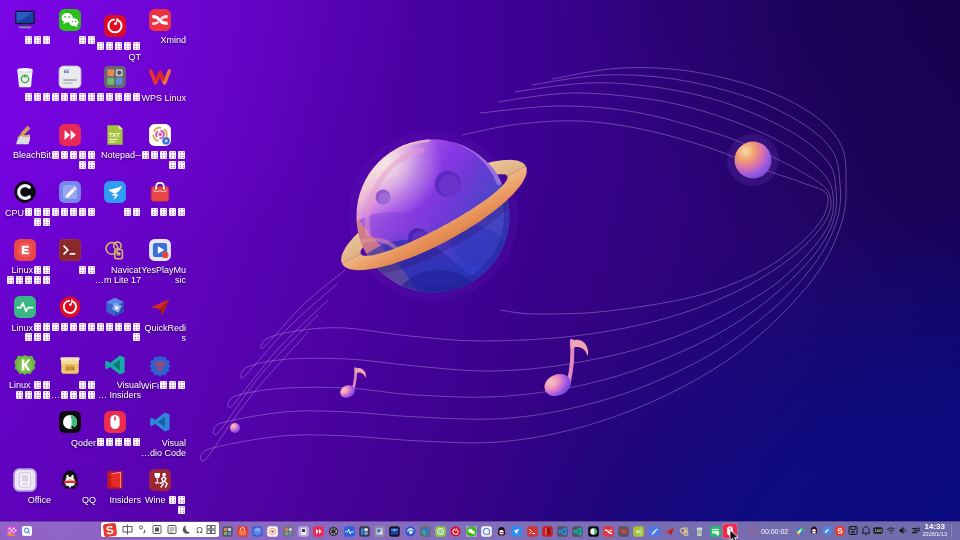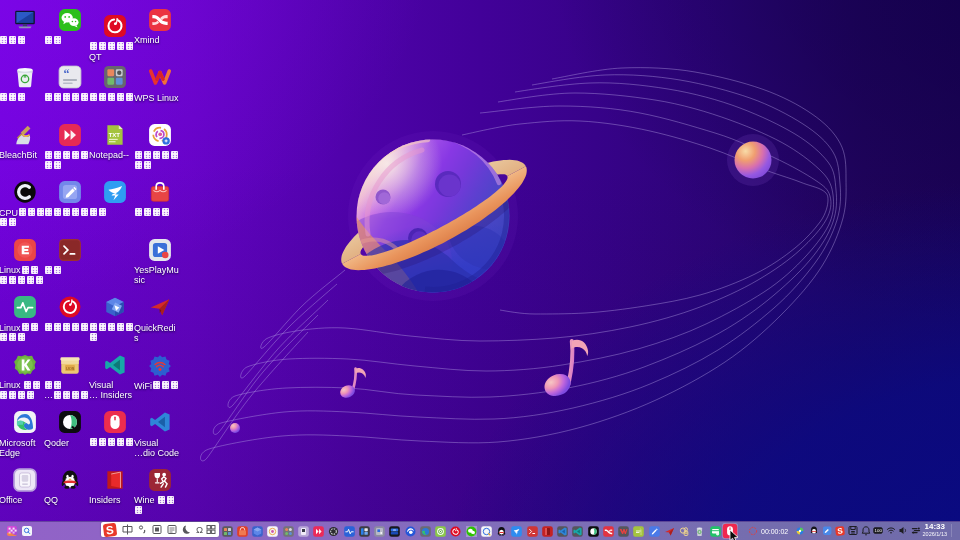--- a/index.html
+++ b/index.html
@@ -3,21 +3,21 @@
 html,body{margin:0;padding:0}
 #sc{position:relative;width:960px;height:540px;overflow:hidden;font-family:"Liberation Sans",sans-serif;
 background:
 radial-gradient(1150px 820px at 108% 112%, rgba(7,11,135,.97) 0%, rgba(7,11,135,.75) 28%, rgba(7,11,135,0) 52%),
 radial-gradient(1050px 780px at 112% -10%, rgba(16,0,72,.9) 0%, rgba(16,0,72,0) 50%),
 radial-gradient(820px 620px at -6% -12%, rgba(140,10,250,.5) 0%, rgba(140,10,250,0) 60%),
 linear-gradient(to bottom, rgba(20,5,60,0) 30%, rgba(20,5,60,.20) 100%),
 linear-gradient(to right, #7002da 0%, #6403c4 20%, #5002ab 36%, #420199 50%, #370289 62%, #2b0476 76%, #22045f 90%, #1e0358 100%);}
 svg{display:block}
 #wall{position:absolute;left:0;top:0}
-.cell{position:absolute;width:52px;text-align:left}
+.cell{position:absolute;width:52px;text-align:right}
 .cell svg{margin:0 auto}
 .lbl{margin-top:3.5px;color:#fff;font-size:9px;line-height:10px;text-shadow:0 1px 2px rgba(10,0,50,.85)}
 .hz{display:inline-block;width:7px;height:8px;border-radius:1px;margin:0 1px;vertical-align:-0.5px;opacity:.97;
 background:repeating-linear-gradient(to bottom,rgba(255,255,255,.92) 0 1.3px,rgba(255,255,255,.25) 1.3px 2.35px),repeating-linear-gradient(to right,rgba(255,255,255,.9) 0 2px,rgba(255,255,255,.3) 2px 3.1px)}
 #bar{position:absolute;left:0;top:521px;width:960px;height:19px;
 background:linear-gradient(90deg,#9262c8 0%,#8a68c2 30%,#7f6fb9 55%,#746dae 80%,#6f6ba9 100%);
 border-top:1px solid rgba(70,40,130,.55);box-sizing:border-box}
 .tb{position:absolute}
 #clock{position:absolute;right:13px;top:523px;text-align:center;color:#fff;line-height:8px}
 #clock .t{font-size:8px;font-weight:bold}
@@ -297,20 +297,31 @@
     </div>
 <div class="cell" style="left:44px;top:237.5px">
       <svg width="24" height="24" viewBox="0 0 22 22">
         <rect x="1" y="1" width="20" height="20" rx="4" fill="#9c3030"></rect>
         <rect x="2" y="2" width="18" height="18" rx="3" fill="#8a2828"></rect>
 <path d="M5.5,7.5 L9,11 L5.5,14.5" fill="none" stroke="#fff" stroke-width="1.6" stroke-linecap="round"></path>
 <rect x="10.5" y="13.8" width="5.5" height="1.6" rx=".8" fill="#fff"></rect>
       </svg>
       <div class="lbl"><i class="hz"></i><i class="hz"></i></div>
     </div>
+<div class="cell" style="left:89px;top:237.5px">
+      <svg width="24" height="24" viewBox="0 0 22 22">
+        <g fill="none" stroke="#d8b869" stroke-width="1.4">
+<circle cx="8.2" cy="9.5" r="5.4"></circle>
+          <circle cx="13.2" cy="7" r="3.4"></circle>
+<rect x="10.8" y="10.5" width="7" height="8.5" rx="1.6"></rect>
+        </g>
+<rect x="12.6" y="13" width="3.4" height="3" rx=".6" fill="#d8b869"></rect>
+      </svg>
+      <div class="lbl">Navicat<br>…m Lite 17</div>
+    </div>
 <div class="cell" style="left:134px;top:237.5px">
       <svg width="24" height="24" viewBox="0 0 22 22">
         <rect x="1" y="1" width="20" height="20" rx="5" fill="#e4e7ec"></rect>
         <rect x="4.5" y="4.5" width="13" height="13" rx="2.6" fill="#3a6fd8"></rect>
 <path d="M9,7.5 L15,11 L9,14.5 Z" fill="#fff"></path>
         <circle cx="15.8" cy="15.5" r="3" fill="#e84545"></circle>
       </svg>
       <div class="lbl">YesPlayMu<br>sic</div>
     </div>
 <div class="cell" style="left:-1px;top:295px">
@@ -372,29 +383,20 @@
       <div class="lbl">Visual<br>… Insiders</div>
     </div>
 <div class="cell" style="left:134px;top:353px">
       <svg width="24" height="24" viewBox="0 0 22 22">
         <path d="M11,2 L13,4 L16,3.2 L17,6 L19.8,7 L19,10 L21,12 L19,14 L19.8,17 L17,18 L16,20.8 L13,20 L11,22 L9,20 L6,20.8 L5,18 L2.2,17 L3,14 L1,12 L3,10 L2.2,7 L5,6 L6,3.2 L9,4 Z" fill="#2d5fd0"></path>
 <circle cx="11" cy="12" r="6.8" fill="#2d5fd0"></circle>
 <path d="M6.5,10.5 C9,8 13,8 15.5,10.5 M8,12.5 C9.8,10.9 12.2,10.9 14,12.5" fill="none" stroke="#e03a3a" stroke-width="1.4" stroke-linecap="round"></path>
 <circle cx="11" cy="15" r="1.4" fill="#e03a3a"></circle>
       </svg>
       <div class="lbl">WiFi<i class="hz"></i><i class="hz"></i><i class="hz"></i></div>
-    </div>
-<div class="cell" style="left:-1px;top:410px">
-      <svg width="24" height="24" viewBox="0 0 22 22">
-        <rect x="1" y="1" width="20" height="20" rx="5" fill="#f2f3f6"></rect>
-        <path d="M11,3.6 C7,3.6 3.8,6.6 3.6,10.6 C4.6,8.2 7,6.8 9.8,6.8 C13,6.8 15.6,8.8 15.6,11.4 C15.6,12.6 15,13.2 14.2,13.2 C13.2,13.2 13.4,12 12,12 C10.8,12 10,13 10,14.2 C10,16.4 12.2,18.2 15,18.2 C17.4,18.2 18.6,16.8 18.4,16.6 C18.4,11 16.4,3.6 11,3.6 Z" fill="#2d78d8"></path>
-<path d="M3.6,10.6 C3.8,14.8 6.6,18.4 11,18.4 C12.2,18.4 13.2,18 13.2,18 C11.2,17.4 10,15.8 10,14.2 C10,13 10.8,12 12,12 C10,9.8 6,9 3.6,10.6 Z" fill="#35c06a"></path>
-<path d="M3.6,10.6 C5.2,9.6 7.6,9.4 9.6,10.2 L9,13.6 C7.2,13.2 5,13.4 3.7,14.6 C3.5,13.4 3.5,11.8 3.6,10.6 Z" fill="#58d0b8" opacity=".9"></path>
-      </svg>
-      <div class="lbl">Microsoft<br>Edge</div>
     </div>
 <div class="cell" style="left:44px;top:410px">
       <svg width="24" height="24" viewBox="0 0 22 22">
         <rect x="1" y="1" width="20" height="20" rx="5" fill="#0c0c0e"></rect>
         <circle cx="11" cy="11" r="6.4" fill="#fff"></circle>
 <path d="M11,4.6 A6.4,6.4 0 0 1 11,17.4 C13,14 13,8 11,4.6 Z" fill="#3fbf7f"></path>
 <path d="M13.5,14.5 L17,18 L15,18.6 L12.2,15.8 Z" fill="#0c0c0e"></path>
       </svg>
       <div class="lbl">Qoder</div>
     </div>

